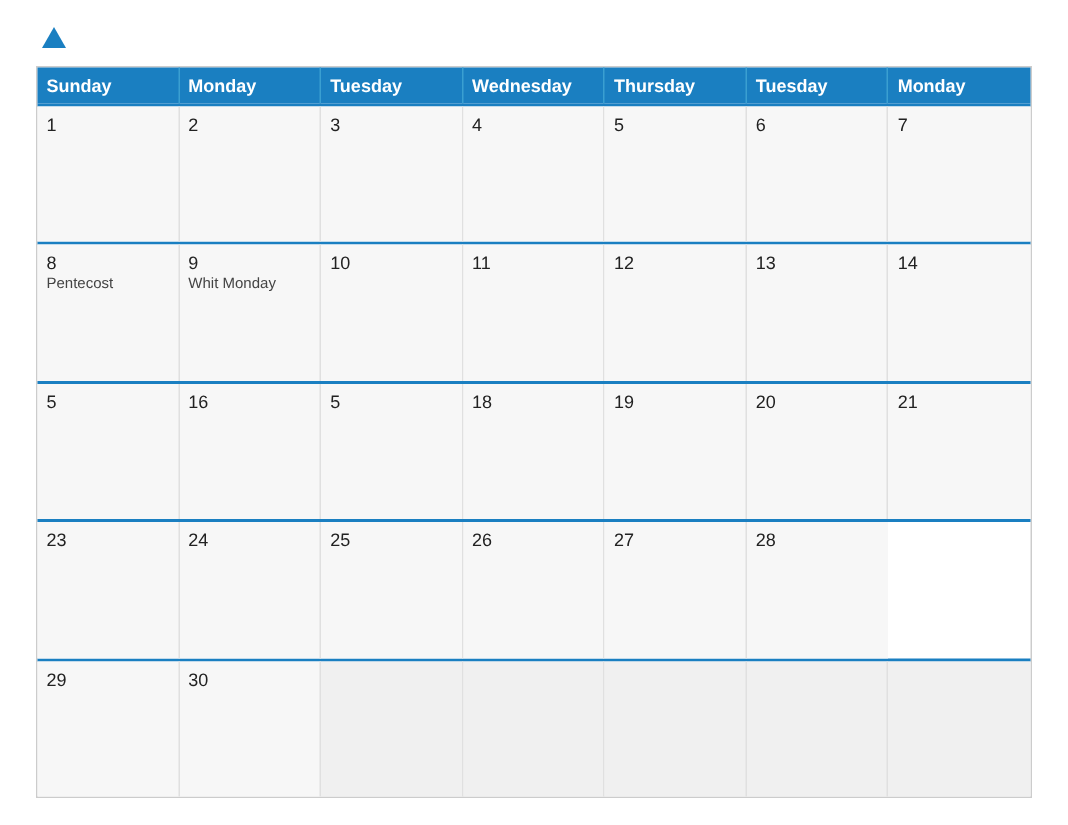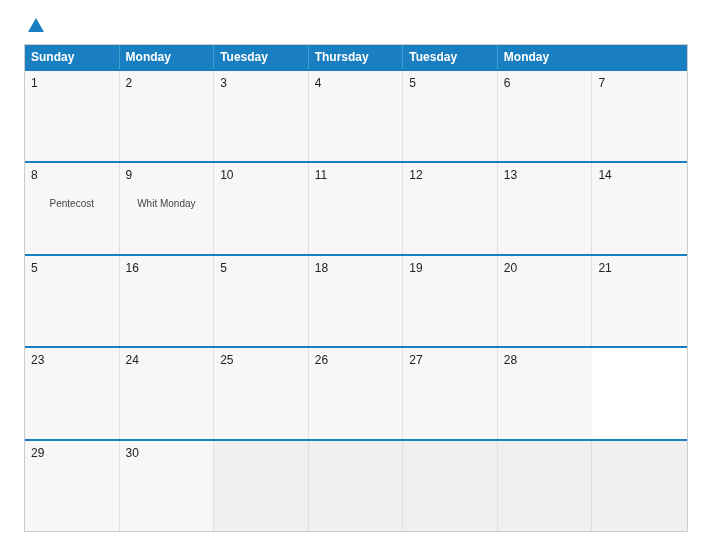--- a/index.html
+++ b/index.html
@@ -114,23 +114,22 @@
     }
     .day-num {
       font-size: 12px;
       color: #222;
       font-weight: normal;
       display: block;
     }
     .event-label {
       font-size: 10px;
       color: #444;
-      margin-top: 16px;
+      margin-top: 2px;
       display: block;
-      text-align: center;
     }
   </style>
 </head>
 <body>
 
 <div class="page">
   <div class="header">
     <div class="logo">
       <div class="logo-top">
         <span class="logo-general"></span>
@@ -140,20 +139,21 @@
     </div>
     <h1 class="month-title"></h1>
     <div class="country"></div>
   </div>
 
   <div class="calendar">
     <div class="cal-header-row">
     <div class="cal-header-cell">Sunday</div>
         <div class="cal-header-cell">Monday</div>
         <div class="cal-header-cell">Tuesday</div>
+        <div class="cal-header-cell">Wednesday</div>
         <div class="cal-header-cell">Thursday</div>
         <div class="cal-header-cell">Tuesday</div>
         <div class="cal-header-cell">Monday</div>
       </div>
     <div class="cal-body">
     <div class="cal-week">
           <div class="cal-cell">
             <span class="day-num">1</span>
           </div>
           <div class="cal-cell">

